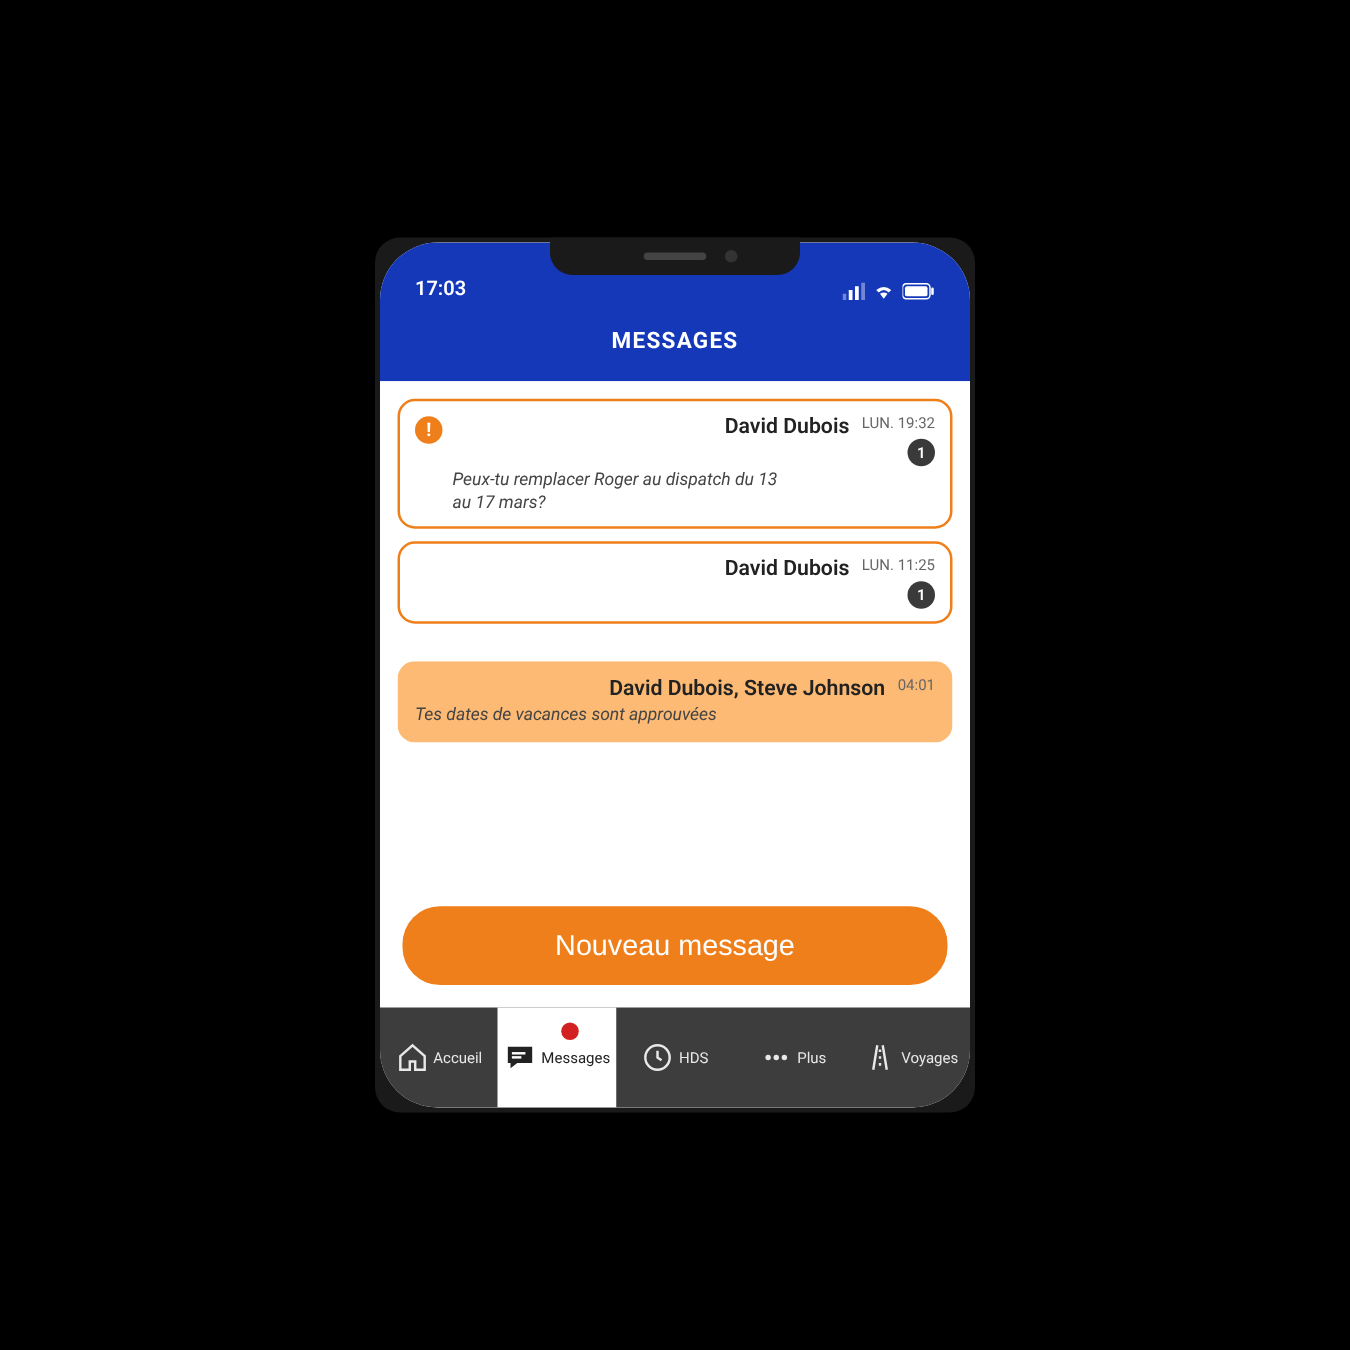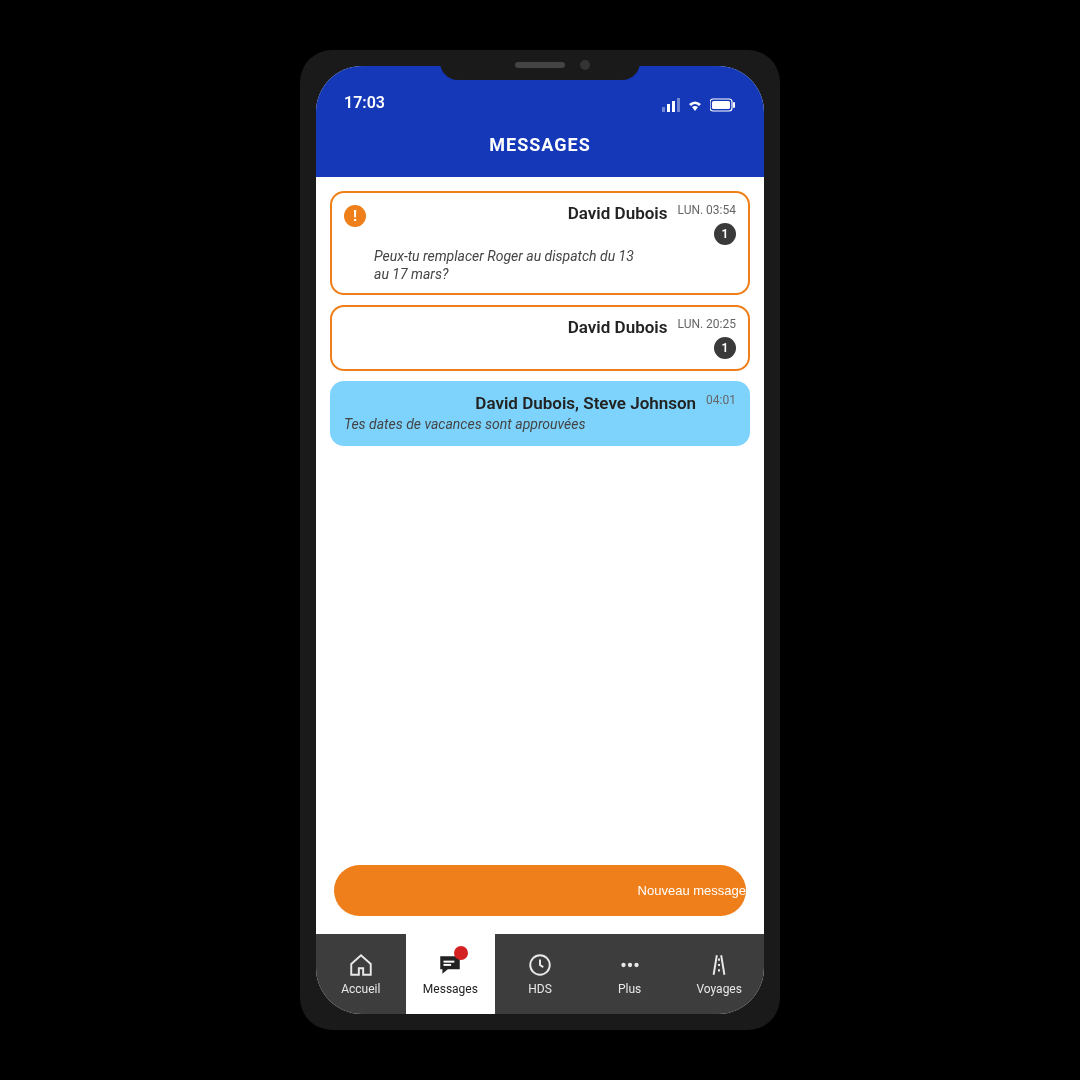--- a/index.html
+++ b/index.html
@@ -7,24 +7,24 @@
     width: 1080px;
     height: 1080px;
     background: #000;
     display: flex;
     align-items: center;
     justify-content: center;
     font-family: -apple-system, "Segoe UI", Roboto, Arial, sans-serif;
   }
   .phone-frame {
     width: 480px;
-    height: 980px;
+    height: 700px;
     background: #1a1a1a;
-    border-radius: 32px;
-    padding: 16px;
+    border-radius: 20px;
+    padding: 4px;
     position: relative;
     box-shadow: 0 10px 40px rgba(0,0,0,0.6);
   }
   .phone-inner {
     width: 100%;
     height: 100%;
     background: #fff;
     border-radius: 46px;
     overflow: hidden;
     position: relative;
@@ -86,47 +86,47 @@
   }
   .message-card {
     border: 2px solid transparent;
     border-radius: 14px;
     padding: 10px 12px;
     margin-bottom: 10px;
     display: flex;
     gap: 8px;
   }
   .message-card.unread { border-color: #ef7f1a; background:#fff; }
-  .message-card.read { background: #7dd3fc; }
+  .message-card.read { background: #fdba74; margin-top: 20px; }
   .alert-dot {
     width: 22px; height: 22px; border-radius: 50%;
     background: #ef7f1a; color:#fff; font-weight:700;
     display:flex;align-items:center;justify-content:center;
     font-size:15px;flex-shrink:0;margin-top:2px;
   }
   .msg-body { flex:1; min-width:0; }
   .msg-top { display:flex; justify-content:flex-end; align-items:flex-start; gap:10px;}
   .msg-sender { font-weight:600; font-size:17px; color:#222;}
   .msg-time { font-size:12px; color:#666; white-space:nowrap;}
   .msg-preview { font-size:14px; color:#444; margin-top:2px; line-height:1.3;font-style:italic;}
   .msg-right { display:flex; flex-direction:column; align-items:flex-end; gap:6px;}
   .badge {
     width:22px;height:22px;border-radius:50%;background:#3a3a3a;color:#fff;
     display:flex;align-items:center;justify-content:center;font-size:12px;font-weight:600;
   }
   .spacer{flex:1;}
   .new-msg-btn {
     background:#ef7f1a;color:#fff;border:none;border-radius:30px;
-    font-size:13px;padding:18px 0;margin:0 4px 18px 4px;cursor:pointer;font-weight:500;text-align:right;
+    font-size:23px;padding:18px 0;margin:0 4px 18px 4px;cursor:pointer;font-weight:500;
   }
   .tabbar {
     background:#3d3d3d;display:flex;height:80px;
   }
   .tab {
-    flex:1;display:flex;flex-direction:column;align-items:center;justify-content:center;
+    flex:1;display:flex;flex-direction:row;align-items:center;justify-content:center;
     color:#e8e8e8;font-size:12px;gap:4px;cursor:pointer;
   }
   .tab.active { background:#fff; color:#222; position:relative;}
   .tab svg { width:26px; height:26px; }
   .tab .red-dot{position:absolute;top:12px;left:54%;width:14px;height:14px;background:#d32020;border-radius:50%;}
 </style>
 </head>
 <body>
 
 <div class="phone-frame">
@@ -158,34 +158,34 @@
     </div>
 
     <div class="content">
 
       <div class="message-card unread">
         <div class="alert-dot">!</div>
         <div class="msg-body">
           <div class="msg-top">
             <span class="msg-sender">David Dubois</span>
             <div class="msg-right">
-              <span class="msg-time">LUN. 03:54</span>
+              <span class="msg-time">LUN. 19:32</span>
               <span class="badge">1</span>
             </div>
           </div>
           <div class="msg-preview" style="max-width:260px;">Peux-tu remplacer Roger au dispatch du 13 au 17 mars?</div>
         </div>
       </div>
 
       <div class="message-card unread">
         <div class="msg-body">
           <div class="msg-top">
             <span class="msg-sender">David Dubois</span>
             <div class="msg-right">
-              <span class="msg-time">LUN. 20:25</span>
+              <span class="msg-time">LUN. 11:25</span>
               <span class="badge">1</span>
             </div>
           </div>
         </div>
       </div>
 
       <div class="message-card read">
         <div class="msg-body">
           <div class="msg-top">
             <span class="msg-sender">David Dubois, Steve Johnson</span>

